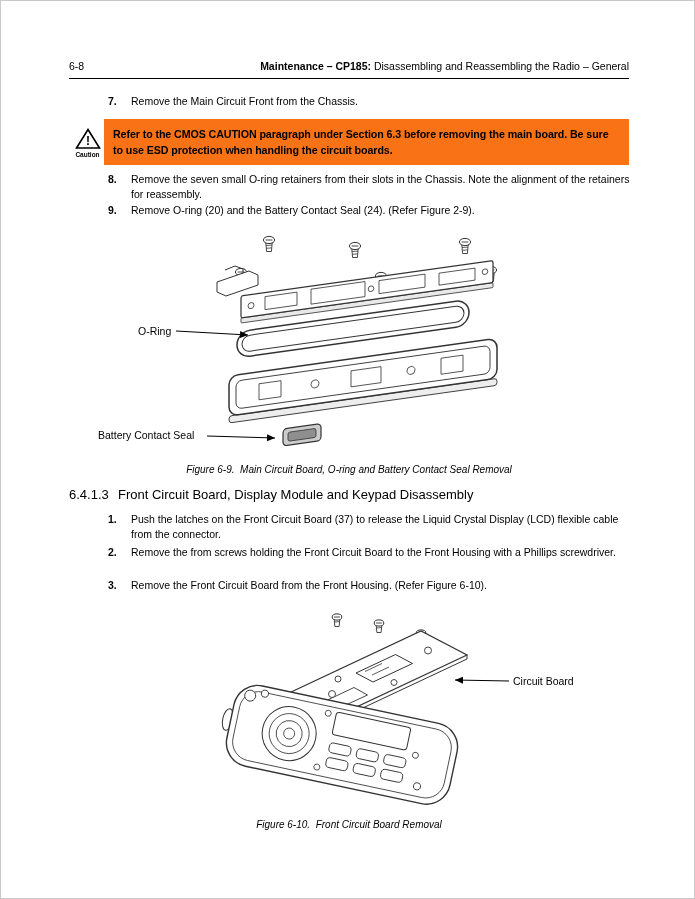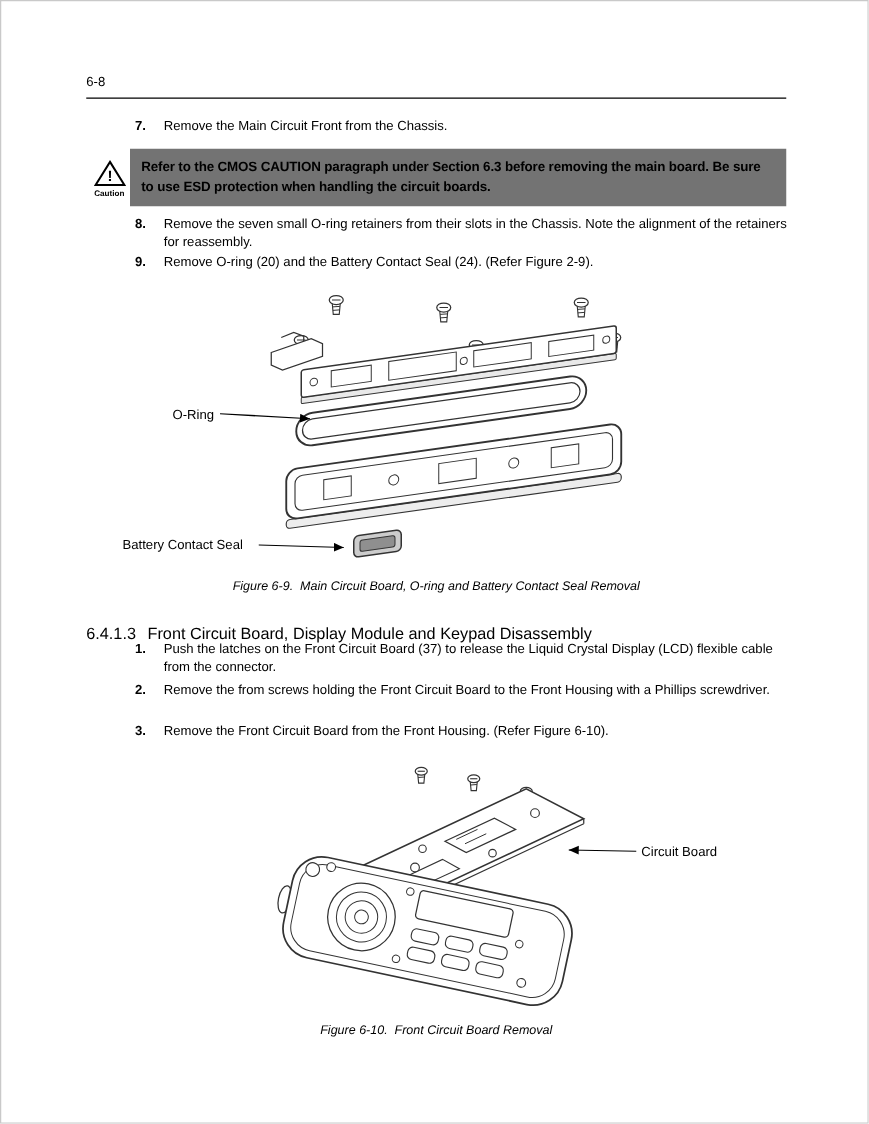--- a/index.html
+++ b/index.html
@@ -26,46 +26,47 @@
     border-top:1px solid #000;
   }
   .step {
     position:absolute; left:107px; width:523px;
     display:flex; line-height:15px;
   }
   .step .n { font-weight:bold; width:23px; flex:none; }
   .step .t { flex:1; }
   .caution-wrap { position:absolute; top:118px; left:103px; width:525px; }
   .caution-box {
-    background:#737373;
+    background:#f97316;
     font-weight:bold; font-size:10.7px; line-height:16px;
     padding:7px 9px 7px 9px;
     letter-spacing:-0.1px;
   }
   .caution-icon {
     position:absolute; left:-30px; top:9px; width:27px; text-align:center;
   }
   .caution-word { font-size:6.5px; font-weight:bold; margin-top:-1px; letter-spacing:0; }
   .figure { position:absolute; left:68px; width:560px; }
   .figure svg { display:block; }
   .figure text { font-family:"Liberation Sans", sans-serif; font-size:10.5px; fill:#000; }
   .caption {
     position:absolute; left:68px; width:560px;
     text-align:center; font-style:italic; font-size:10px;
   }
-  .heading { position:absolute; top:498px; left:68px; font-size:13px; white-space:nowrap; }
+  .heading { position:absolute; top:486px; left:68px; font-size:13px; white-space:nowrap; }
   .heading .hn { display:inline-block; width:49px; }
 </style>
 </head>
 <body>
 
 <div class="page">
 
   <div class="header-row">
     <span>6-8</span>
+    <span><b>Maintenance – CP185:</b><span> Disassembling and Reassembling the Radio – General</span></span>
   </div>
   <div class="header-rule"></div>
 
   <div class="step" style="top:93px">
     <span class="n">7.</span>
     <span class="t">Remove the Main Circuit Front from the Chassis.</span>
   </div>
 
   <div class="caution-wrap">
     <div class="caution-icon">

